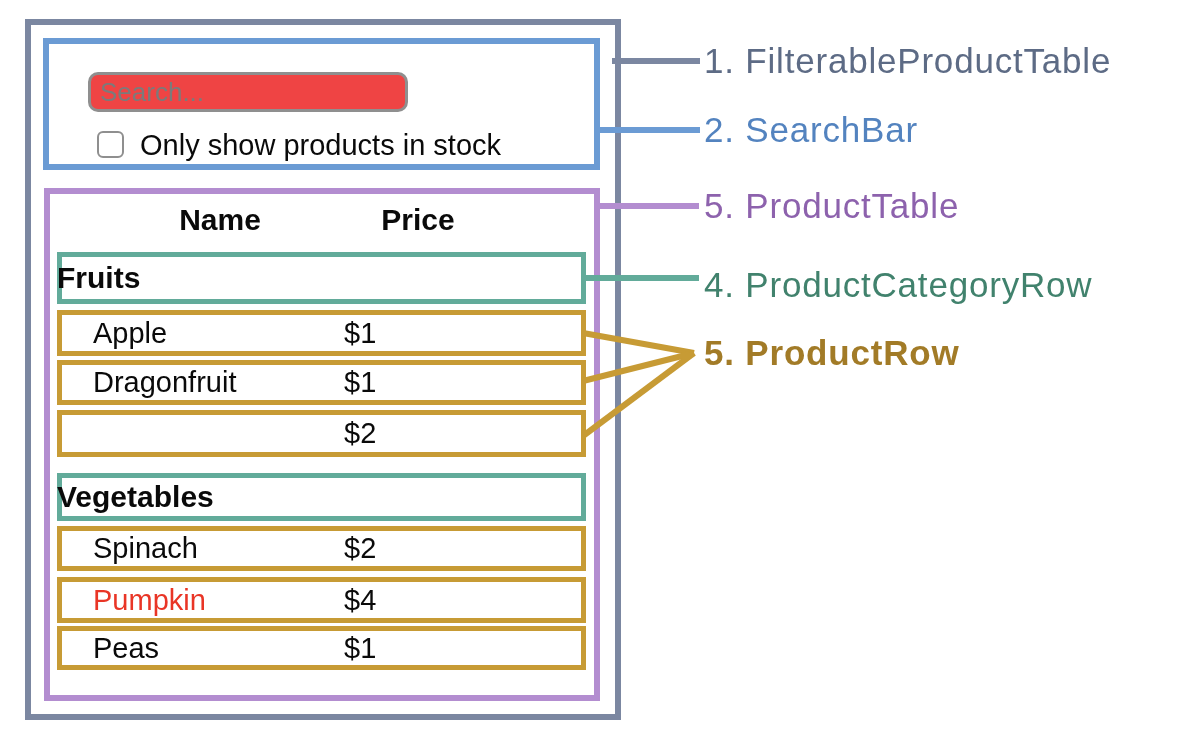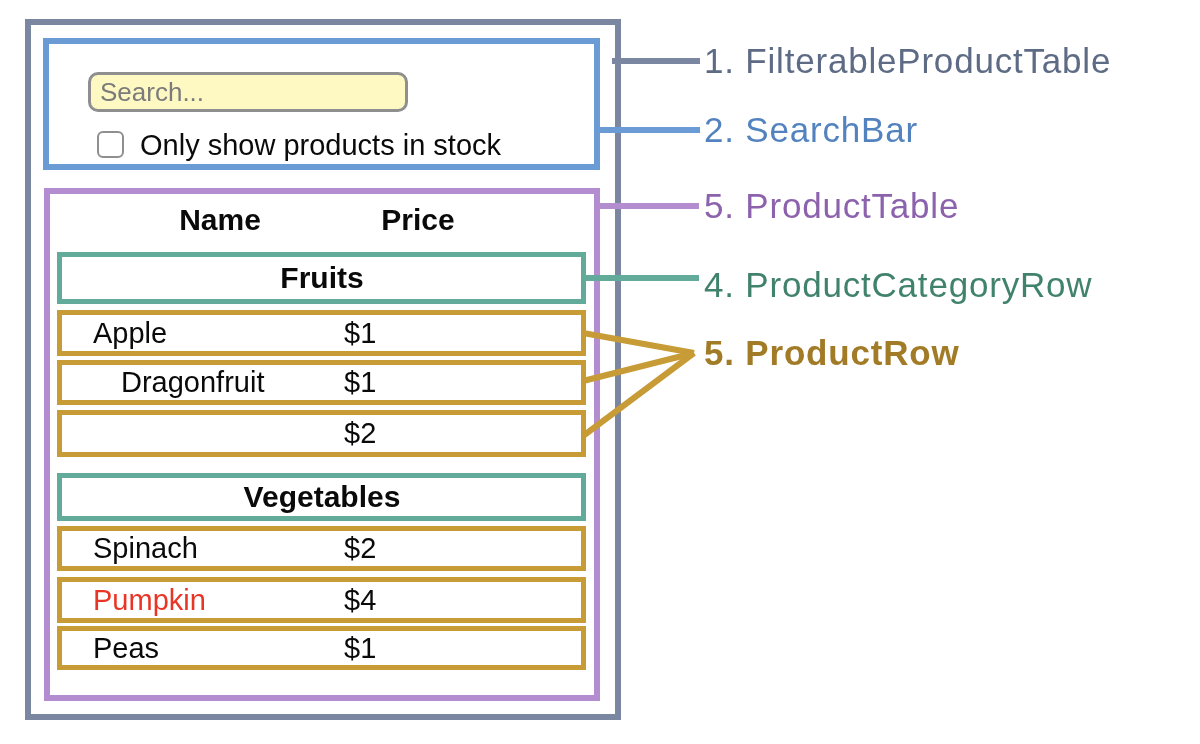--- a/index.html
+++ b/index.html
@@ -16,38 +16,38 @@
     border-style:solid;
     background:transparent;
   }
   .t{
     position:absolute;
     white-space:nowrap;
     color:#0a0a0a;
   }
   .hdr{font-weight:bold;font-size:30px;}
   .cell{font-size:29px;}
-  .cat{font-weight:bold;font-size:30px;text-align:center;padding-left:35px;}
+  .cat{font-weight:bold;font-size:30px;}
   .center-x{transform:translateX(-50%);}
   .legend-label{
     position:absolute;
     left:704px;
     height:50px;line-height:50px;
     font-size:35px;letter-spacing:0.8px;
     white-space:nowrap;
   }
   .oos{color:#e93526;}
   #search-input{
     position:absolute;
     left:88px;top:72px;width:320px;height:40px;
     box-sizing:border-box;
     border:3px solid #8f8f8f;border-radius:10px;
     font-family:"Liberation Sans","DejaVu Sans",sans-serif;
     font-size:26px;color:#3a3a3a;
-    padding:0 0 0 9px;outline:none;background:#fef9c3;
+    padding:0 0 0 9px;outline:none;background:#ef4444;
   }
   #search-input::placeholder{color:#7b7b7b;opacity:1;}
   .checkbox{
     position:absolute;
     left:97px;top:131px;width:27px;height:27px;
     box-sizing:border-box;
     border:2px solid #8f8f8f;border-radius:6px;
     background:#fff;cursor:pointer;
   }
   svg.overlay{
@@ -75,21 +75,21 @@
   <div class="t hdr center-x" style="left:418px;top:205px;height:30px;line-height:30px;">Price</div>
 
   <div class="box" style="left: 57px; top: 252px; width: 529px; height: 52px; border-width: 5px; border-color: rgb(98, 171, 154);"></div>
   <div class="t cat" style="left:57px;top:263px;width:460px;height:30px;line-height:30px;">Fruits</div>
 
   <div class="box" style="left: 57px; top: 310px; width: 529px; height: 46px; border-width: 5px; border-color: rgb(199, 155, 53);"></div>
   <div class="t cell" style="left:93px;top:319px;height:29px;line-height:29px;">Apple</div>
   <div class="t cell" style="left:344px;top:319px;height:29px;line-height:29px;">$1</div>
 
   <div class="box" style="left: 57px; top: 360px; width: 529px; height: 45px; border-width: 5px; border-color: rgb(199, 155, 53);"></div>
-  <div class="t cell" style="left:93px;top:368px;height:29px;line-height:29px;margin-left:28px;">Dragonfruit</div>
+  <div class="t cell" style="left:93px;top:368px;height:29px;line-height:29px;">Dragonfruit</div>
   <div class="t cell" style="left:344px;top:368px;height:29px;line-height:29px;">$1</div>
 
   <div class="box" style="left: 57px; top: 410px; width: 529px; height: 47px; border-width: 5px; border-color: rgb(199, 155, 53);"></div>
   <div class="t cell" style="left:344px;top:419px;height:29px;line-height:29px;">$2</div>
 
   <div class="box" style="left: 57px; top: 473px; width: 529px; height: 48px; border-width: 5px; border-color: rgb(98, 171, 154);"></div>
   <div class="t cat" style="left:57px;top:482px;width:460px;height:30px;line-height:30px;">Vegetables</div>
 
   <div class="box" style="left: 57px; top: 526px; width: 529px; height: 45px; border-width: 5px; border-color: rgb(199, 155, 53);"></div>
   <div class="t cell" style="left:93px;top:534px;height:29px;line-height:29px;">Spinach</div>

